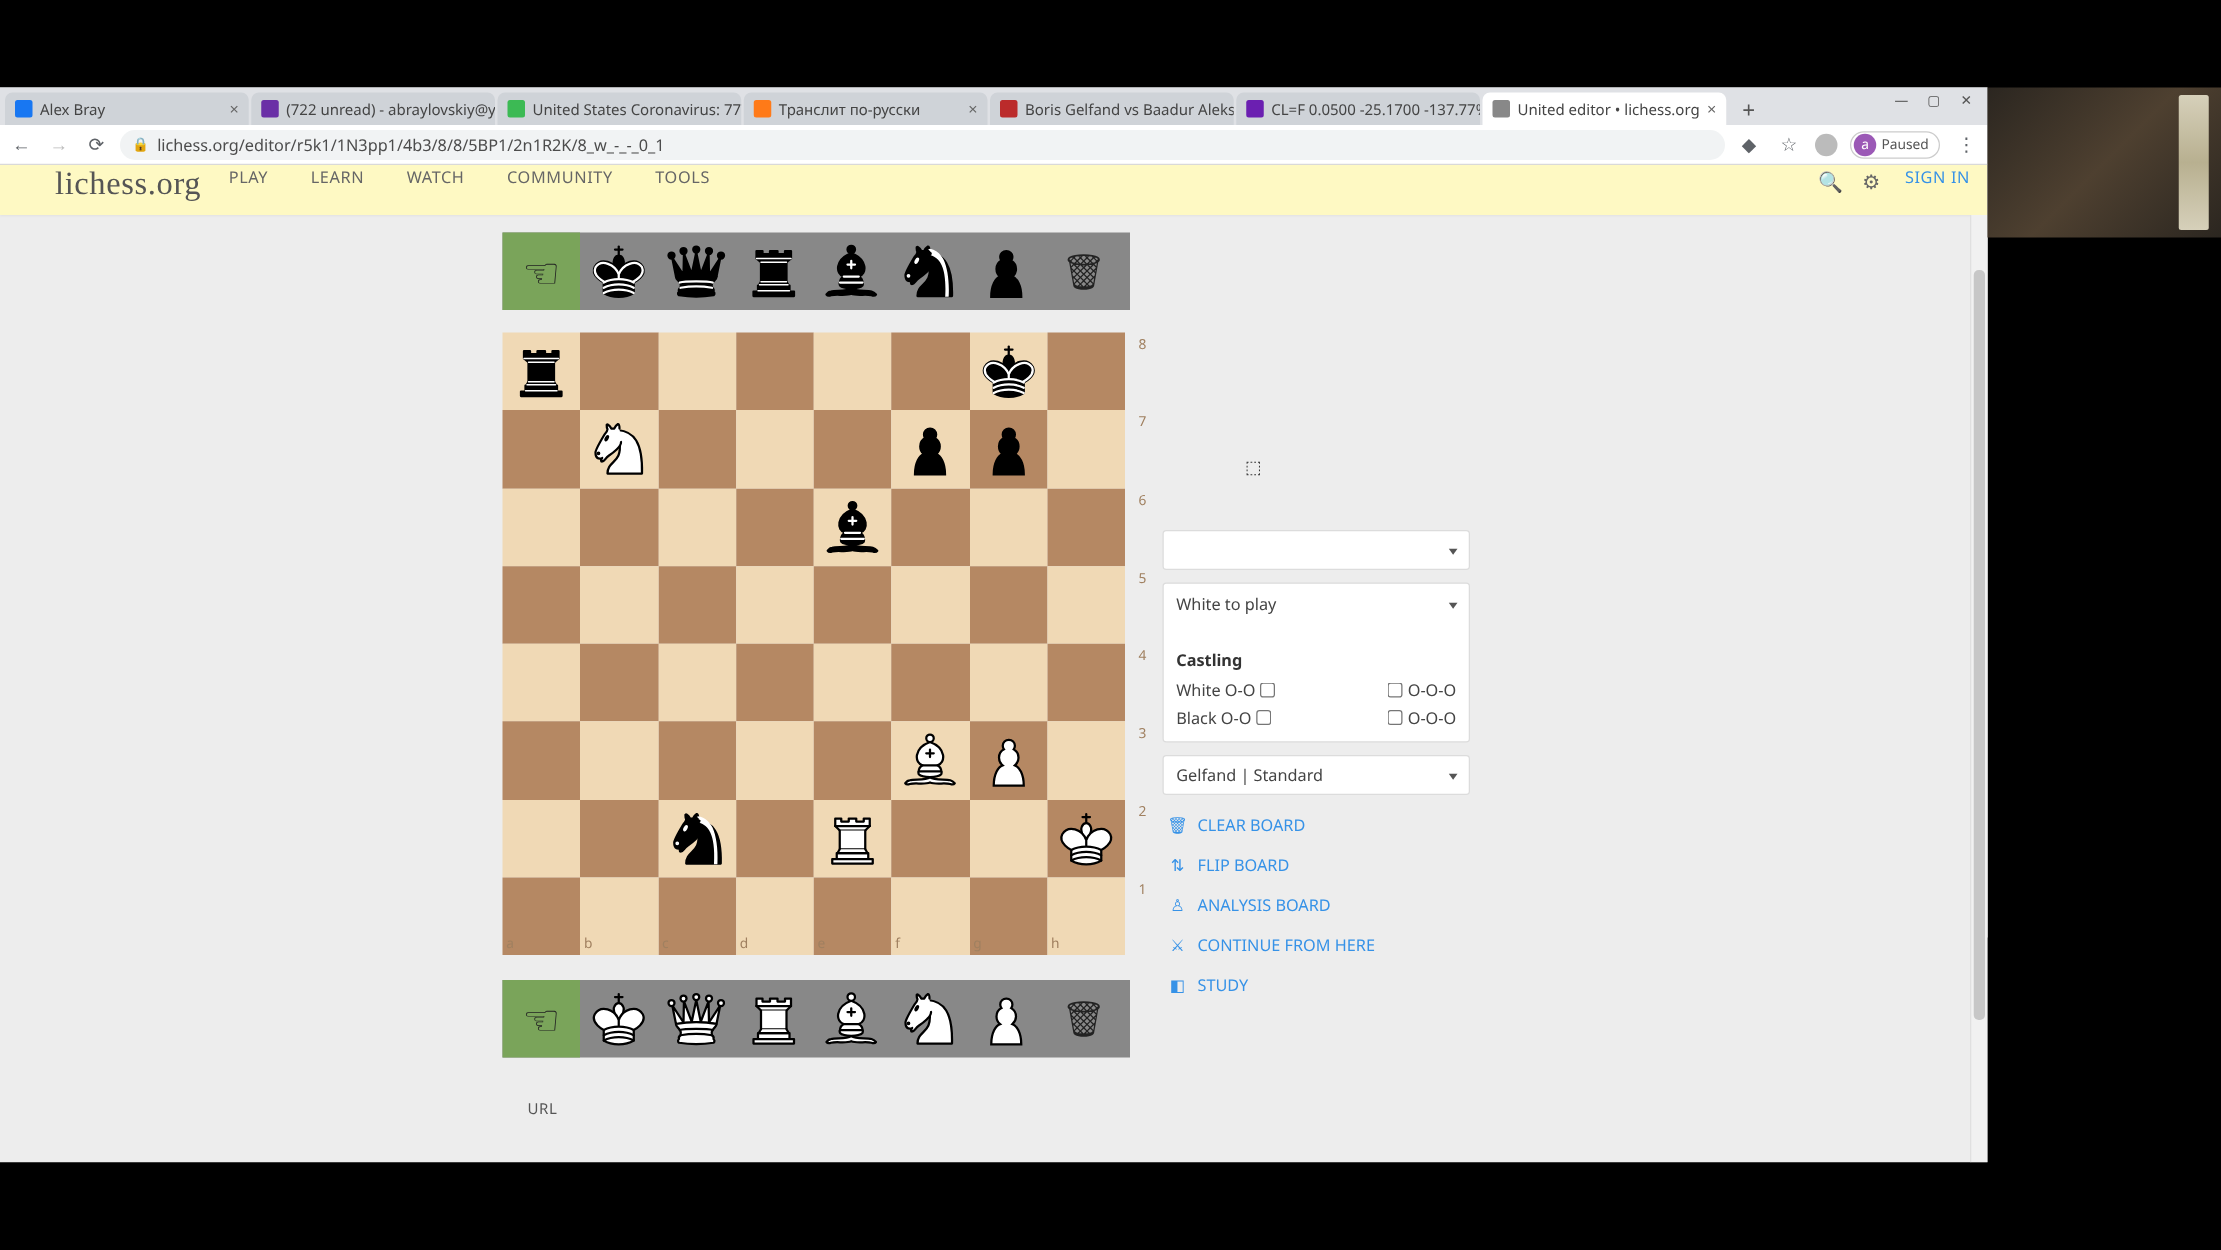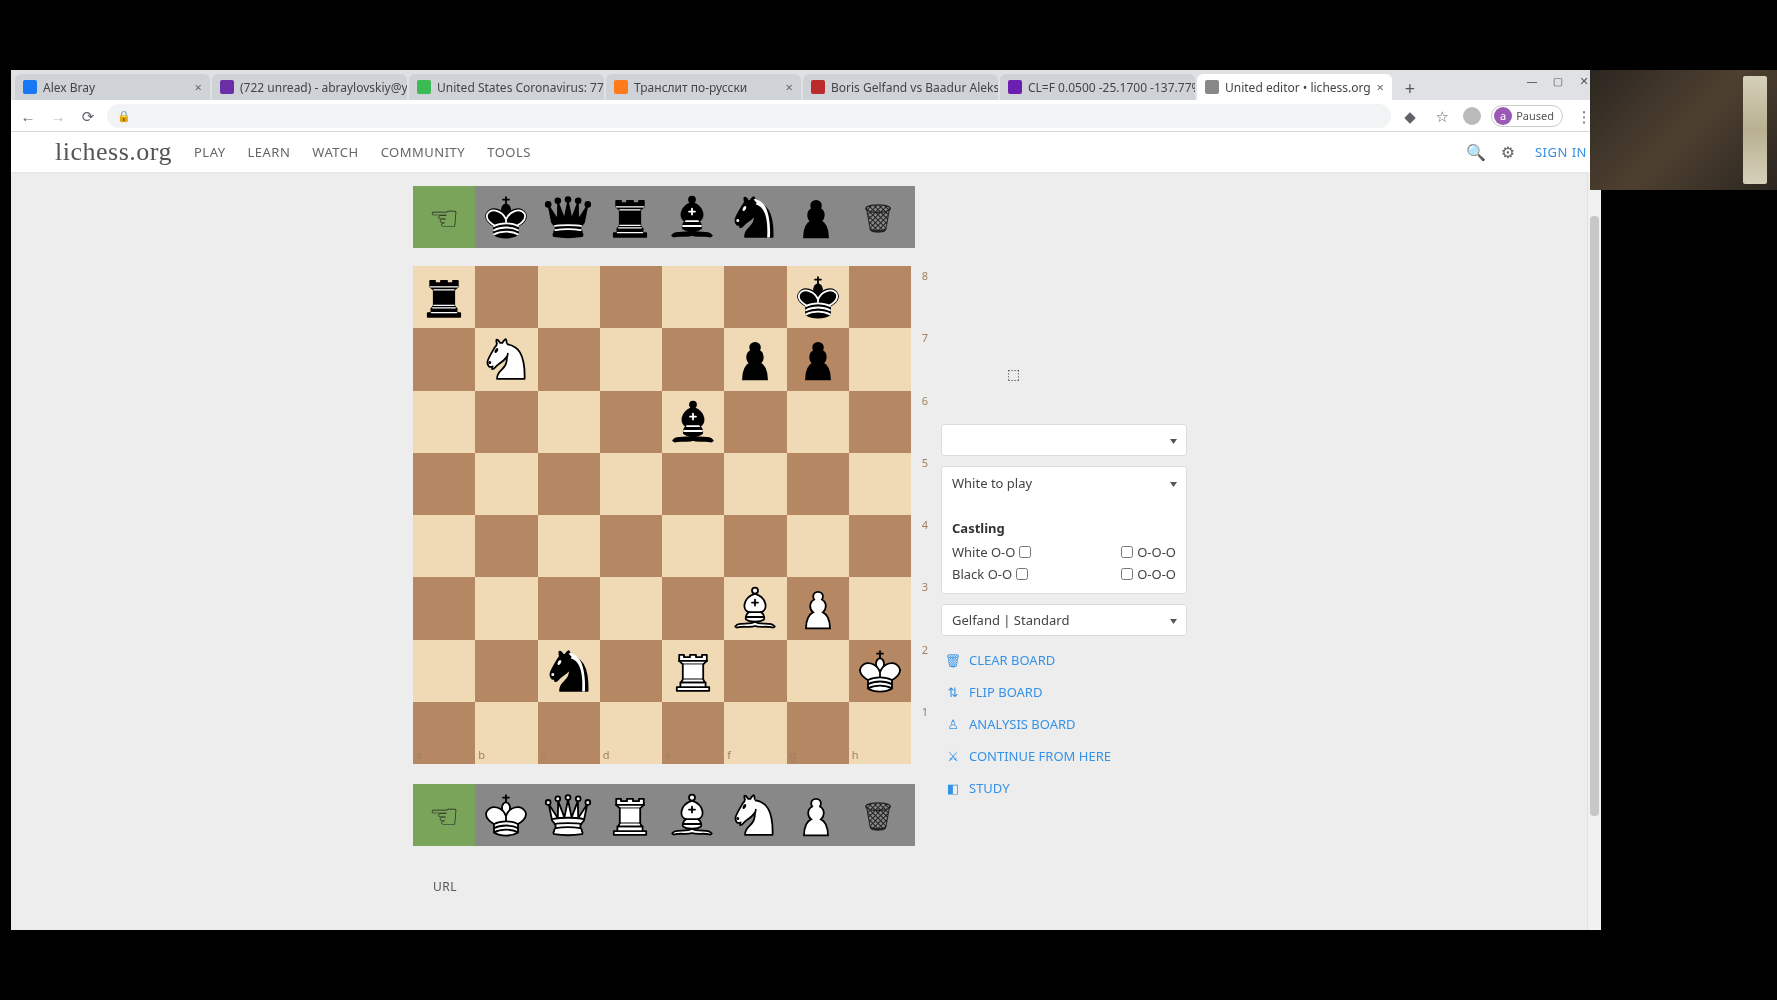--- a/index.html
+++ b/index.html
@@ -1,41 +1,41 @@
 <!DOCTYPE html>
 <html><head>
 <meta charset="utf-8">
 <style>
   * { box-sizing: border-box; margin: 0; padding: 0; }
   body { font-family: "Noto Sans", Arial, sans-serif; background: #000; width: 1777px; height: 1000px; overflow: hidden; font-size: 16px; }
   .letterbox-top { height: 70px; background:#000; }
   .letterbox-bottom { position:absolute; top:930px; left:0; right:0; height:70px; background:#000; }
   .stage { position:absolute; top:70px; left:0; width:1777px; height:860px; background:#000; }
-  .browser { position:absolute; left:11px; top:0; width:1590px; height:680px; background:#fff; }
+  .browser { position:absolute; left:0; top:0; width:1590px; height:680px; background:#fff; }
   .tabstrip { height:30px; background:#dfe1e5; display:flex; align-items:flex-end; padding:0 4px; position:relative; }
   .tab { height:26px; min-width:195px; max-width:195px; background:#cfd3d8; border-radius:6px 6px 0 0; margin-right:2px; display:flex; align-items:center; padding:0 8px; font-size:12px; color:#444; position:relative; overflow:hidden; white-space:nowrap; }
   .tab.active { background:#fff; }
   .tab .favicon { width:14px; height:14px; margin-right:6px; border-radius:2px; flex-shrink:0; }
   .tab .close { margin-left:auto; font-size:13px; color:#666; cursor:pointer; }
   .newtab { width:24px; height:24px; display:flex; align-items:center; justify-content:center; font-size:18px; color:#555; margin-left:4px; cursor:pointer; }
   .win-controls { position:absolute; right:6px; top:2px; display:flex; gap:4px; }
   .win-btn { width:22px; height:16px; font-size:11px; color:#555; display:flex; align-items:center; justify-content:center; }
   .addrbar { height:32px; background:#fff; display:flex; align-items:center; padding:0 6px; border-bottom:1px solid #d9d9d9; gap:8px; }
   .nav-btn { width:22px; height:22px; display:flex; align-items:center; justify-content:center; color:#5f6368; font-size:15px; cursor:pointer; }
   .nav-btn.disabled { color:#bbb; }
   .omnibox { flex:1; height:24px; background:#f1f3f4; border-radius:12px; display:flex; align-items:center; padding:0 10px; font-size:13px; color:#4c4c4c; }
   .omnibox .lock { font-size:11px; margin-right:6px; color:#5f6368; }
   .addr-right { display:flex; align-items:center; gap:10px; }
   .ext-icon { width:18px; height:18px; border-radius:50%; background:#bbb; }
   .profile-pill { display:flex; align-items:center; gap:4px; border:1px solid #ccc; border-radius:14px; padding:1px 8px 1px 2px; font-size:11px; color:#555; }
   .avatar-sm { width:18px; height:18px; border-radius:50%; background:#9b59b6; color:#fff; display:flex; align-items:center; justify-content:center; font-size:11px; }
   .content { position:relative; height:798px; background:#ededed; overflow:hidden; }
-  .site-header { height:40px; background:#ffffff; display:flex; align-items:center; padding:0 14px 0 44px; box-shadow: 0 1px 2px rgba(0,0,0,.05); }
+  .site-header { height:40px; background:#fef9c3; display:flex; padding:0 14px 0 44px; box-shadow: 0 1px 2px rgba(0,0,0,.05); }
   .logo { font-family: Georgia, serif; font-size:26px; color:#555; letter-spacing:.5px; cursor:pointer; }
-  .menu { display:flex; margin-left:22px; gap:22px; }
+  .menu { display:flex; margin-left:22px; gap:34px; }
   .menu a { font-size:13px; color:#666; letter-spacing:.5px; text-decoration:none; cursor:pointer; }
   .hdr-spacer { flex:1; }
   .hdr-icon { width:26px; height:26px; display:flex; align-items:center; justify-content:center; color:#666; font-size:16px; cursor:pointer; margin-left:6px; }
   .signin { font-size:13px; color:#3692e7; margin-left:14px; cursor:pointer; letter-spacing:.5px; }
   .editor-wrap { position:absolute; left:402px; top:54px; }
   .spare { width:502px; height:62px; background:#888; display:flex; }
   .spare .cell { width:62px; height:62px; display:flex; align-items:center; justify-content:center; }
   .spare .cell.pointer { background:#7aa45a; }
   .spare .cell.trash { font-size:28px; color:#222; position:relative; }
   .board { margin-top:18px; width:498px; height:498px; display:grid; grid-template-columns:repeat(8,1fr); grid-template-rows:repeat(8,1fr); position:relative; }
@@ -116,20 +116,21 @@
         <div class="win-btn">✕</div>
       </div>
     </div>
 
     <div class="addrbar">
       <div class="nav-btn">←</div>
       <div class="nav-btn disabled">→</div>
       <div class="nav-btn">⟳</div>
       <div class="omnibox">
         <span class="lock">🔒</span>
+        <span>lichess.org/editor/r5k1/1N3pp1/4b3/8/8/5BP1/2n1R2K/8_w_-_-_0_1</span>
       </div>
       <div class="addr-right">
         <div class="nav-btn">◆</div>
         <div class="nav-btn">☆</div>
         <div class="ext-icon"></div>
         <div class="profile-pill">
           <div class="avatar-sm">a</div>
           <span>Paused</span>
         </div>
         <div class="nav-btn">⋮</div>

